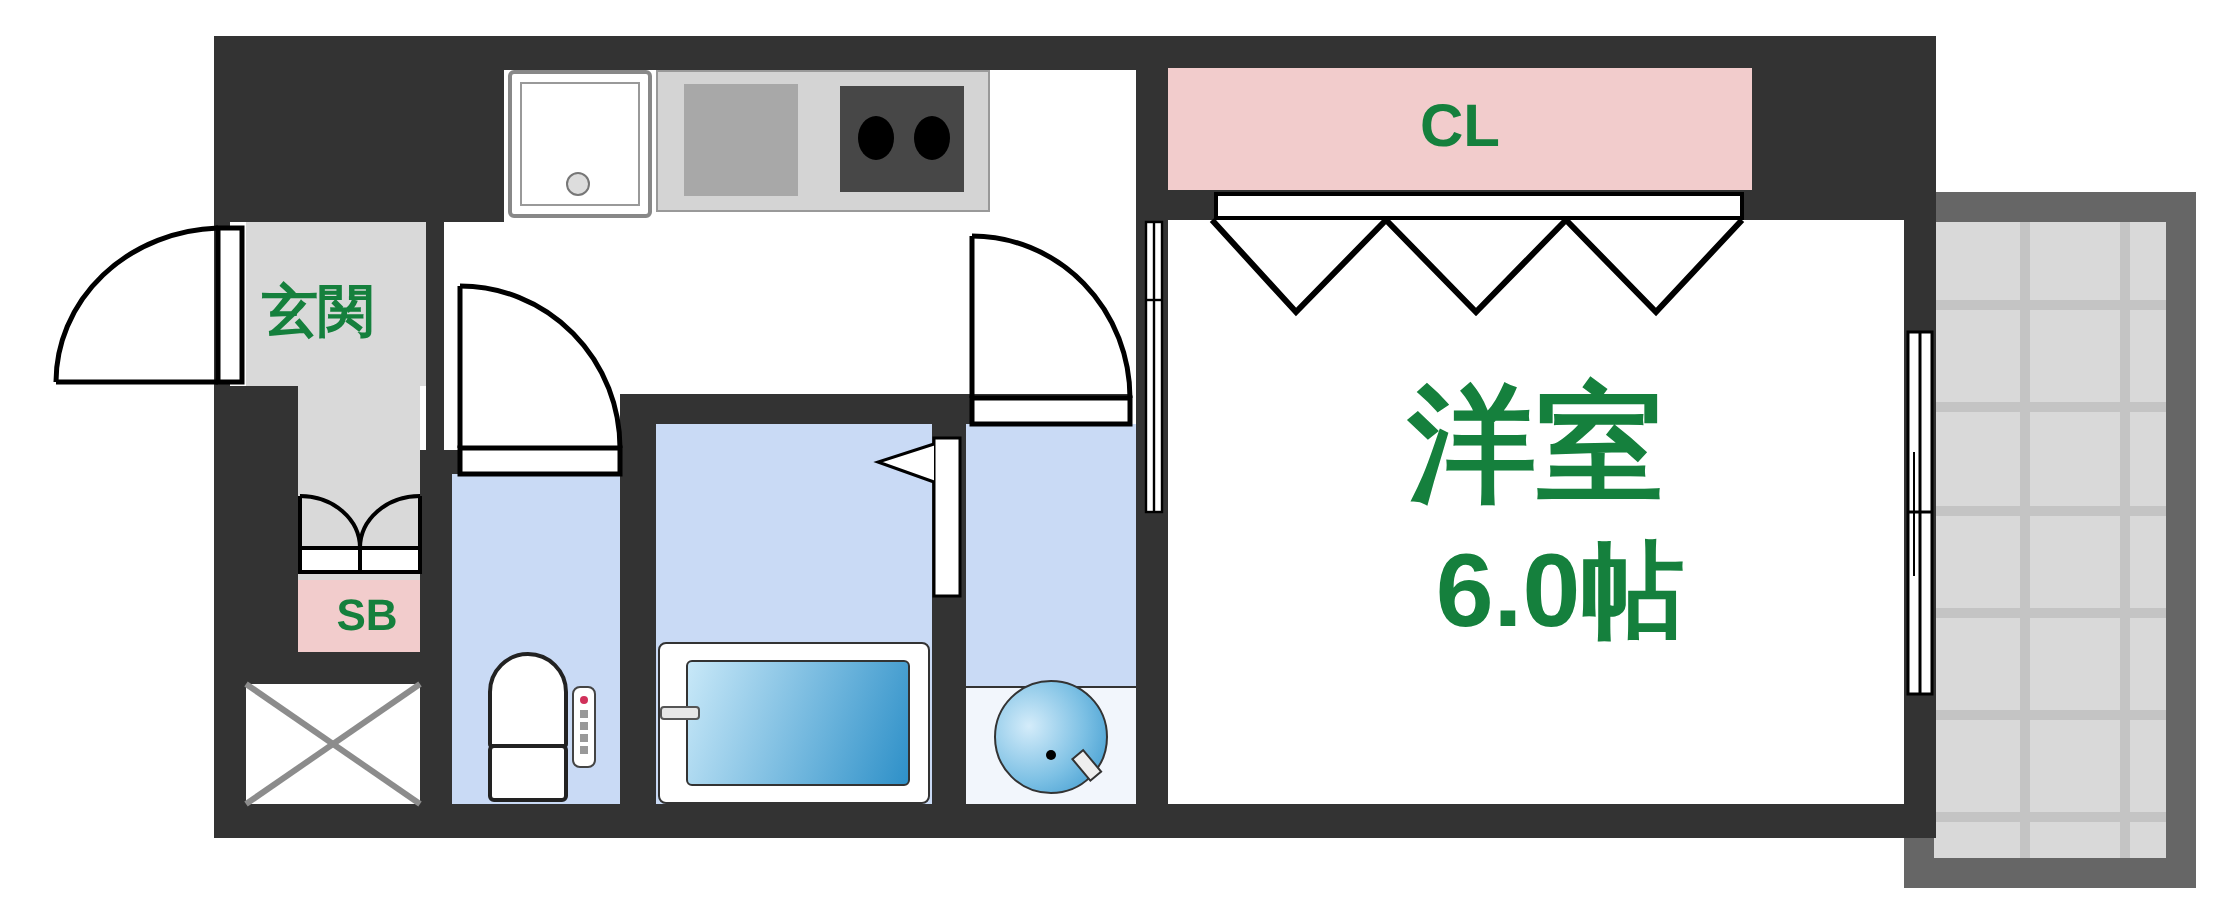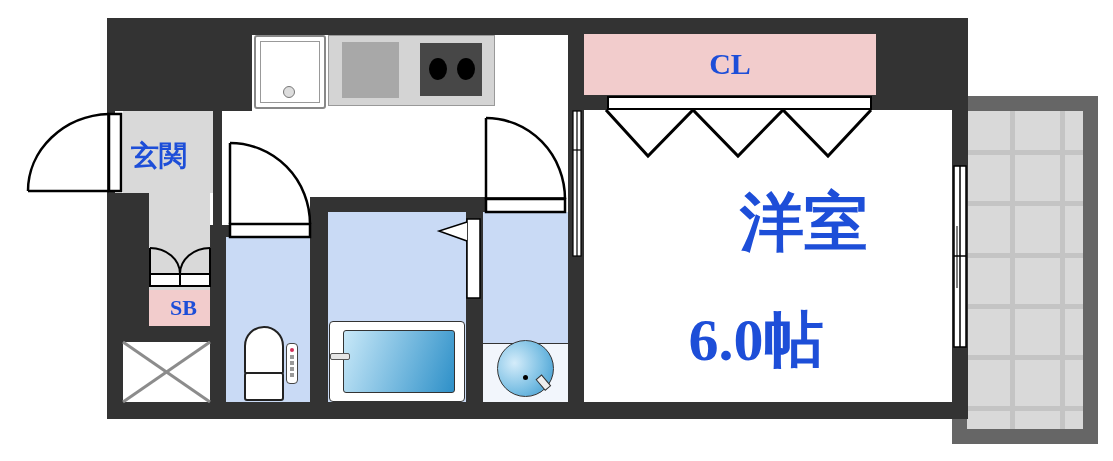--- a/index.html
+++ b/index.html
@@ -1,22 +1,22 @@
 <!DOCTYPE html>
 <html><head>
   <meta charset="utf-8">
   <style>
     html, body { margin: 0; padding: 0; background: #ffffff; }
     body { width: 1113px; height: 461px; position: relative; overflow: hidden;
            font-family: "DejaVu Sans", sans-serif; }
     .abs { position: absolute; box-sizing: border-box; }
     .wall { background: #333333; }
-    .label { position: absolute; font-weight: bold; color: #1d4ed8; display: flex;
+    .label { position: absolute; font-weight: bold; color: #15803d; display: flex;
              align-items: center; justify-content: center; white-space: nowrap;
-             font-family: Liberation Serif, serif; }
+             font-family: Liberation Sans, sans-serif; }
     svg { position: absolute; left: 0; top: 0; }
   </style>
 </head>
 <body>
 
 <div class="abs" style="left:952px;top:96px;width:146px;height:348px;background:#666666;"></div>
 <div class="abs" style="left:967px;top:111px;width:116px;height:318px;background:#d9d9d9;
             background-image:
               linear-gradient(to right, transparent 43px, #c4c4c4 43px, #c4c4c4 48px, transparent 48px, transparent 93px, #c4c4c4 93px, #c4c4c4 98px, transparent 98px),
               linear-gradient(to bottom, transparent 39px, #c4c4c4 39px, #c4c4c4 44px, transparent 44px, transparent 90px, #c4c4c4 90px, #c4c4c4 95px, transparent 95px, transparent 142px, #c4c4c4 142px, #c4c4c4 147px, transparent 147px, transparent 193px, #c4c4c4 193px, #c4c4c4 198px, transparent 198px, transparent 244px, #c4c4c4 244px, #c4c4c4 249px, transparent 249px, transparent 295px, #c4c4c4 295px, #c4c4c4 300px, transparent 300px);"></div>
@@ -134,14 +134,14 @@
   </g>
 
   <g stroke="#333" stroke-width="1" fill="#eee">
     <rect x="540" y="376" width="7" height="14" transform="rotate(-40 543 383)"></rect>
   </g>
 </svg>
 
 <div class="label" style="left:123px;top:138px;width:72px;height:36px;font-size:28px;">玄関</div>
 <div class="label" style="left:153px;top:292px;width:61px;height:32px;font-size:22px;">SB</div>
 <div class="label" style="left:584px;top:38px;width:292px;height:52px;font-size:30px;">CL</div>
-<div class="label" style="left:584px;top:186px;width:368px;height:72px;font-size:64px;padding-left:36px;">洋室</div>
-<div class="label" style="left:572px;top:258px;width:368px;height:76px;font-size:60px;margin-top:44px;">6.0帖</div>
+<div class="label" style="left:584px;top:186px;width:368px;height:72px;font-size:64px;">洋室</div>
+<div class="label" style="left:596px;top:258px;width:368px;height:76px;font-size:52px;">6.0帖</div>
 
 </body></html>

